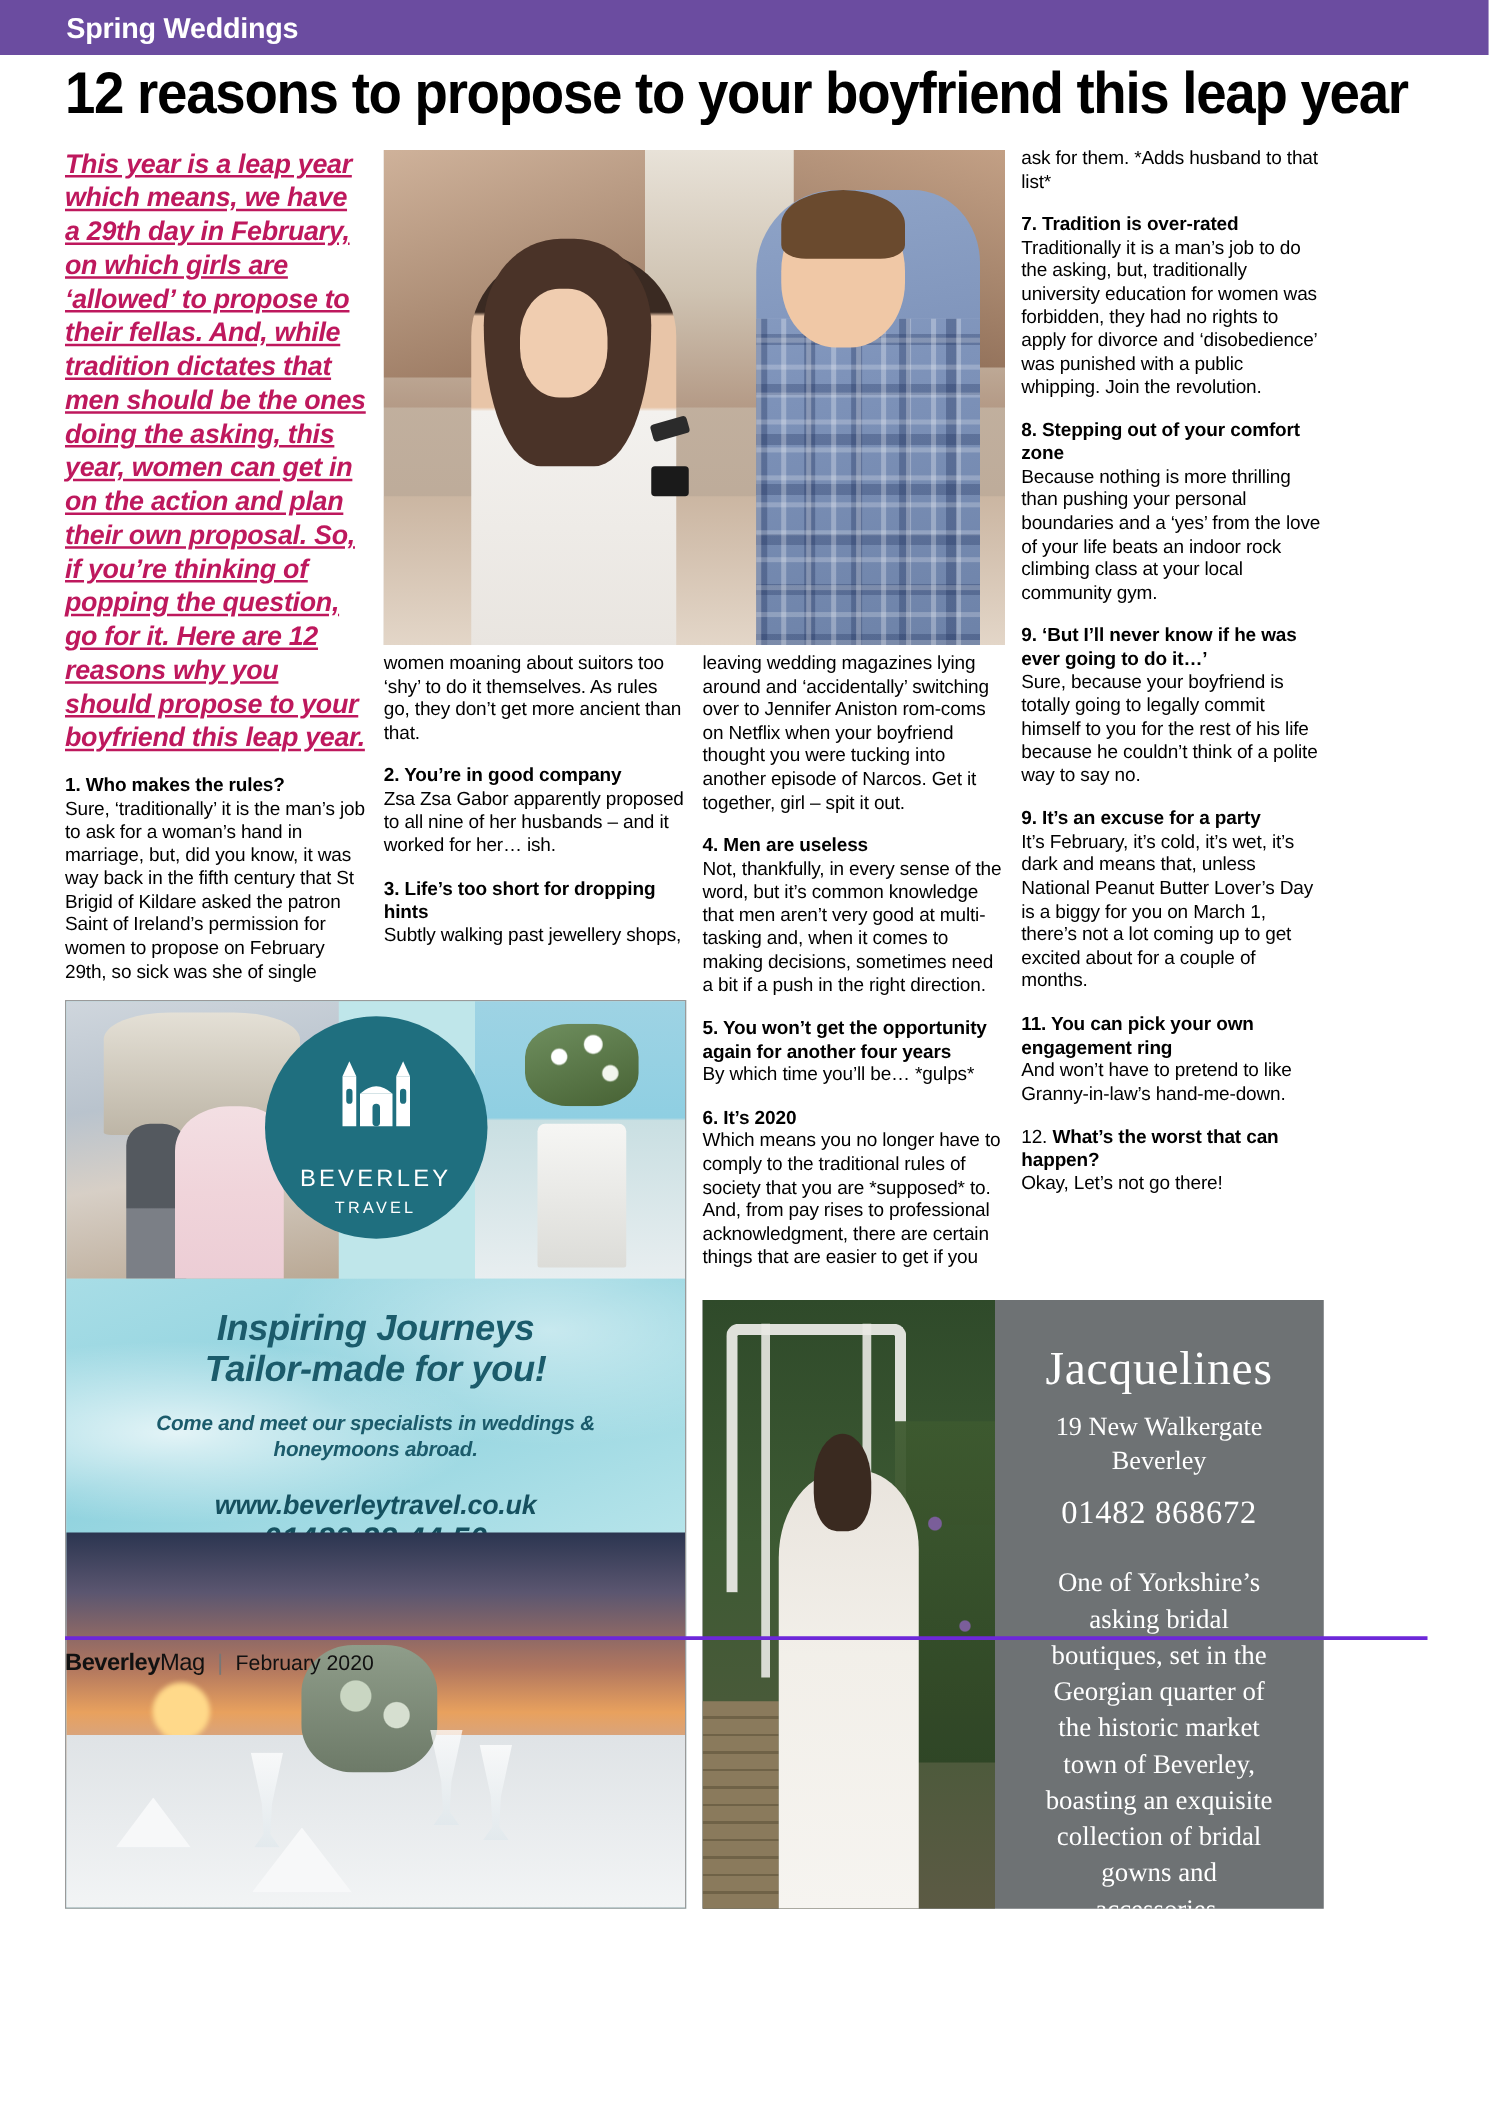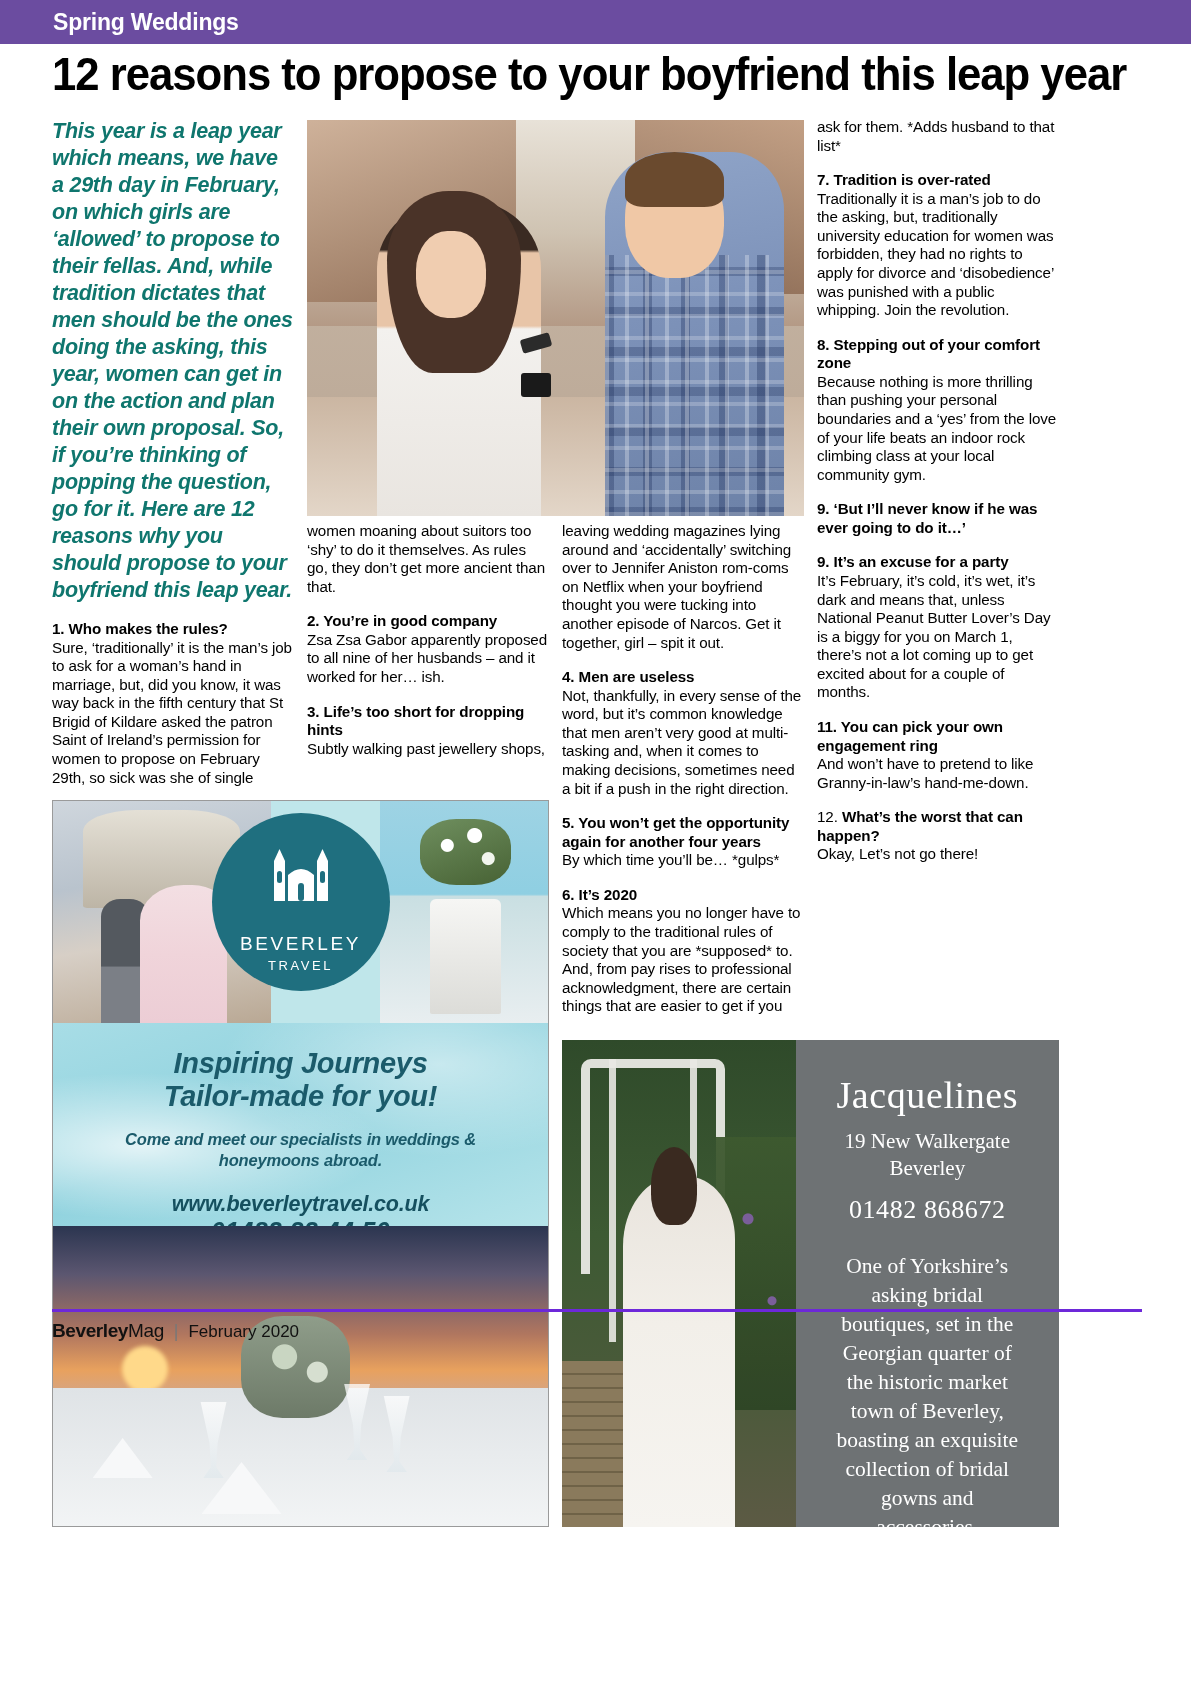--- a/index.html
+++ b/index.html
@@ -42,22 +42,23 @@
   .col1 { left: 52px; top: 118px; width: 242px; }
   .col2 { left: 307px; top: 118px; width: 242px; }
   .col3 { left: 562px; top: 118px; width: 242px; }
   .col4 { left: 817px; top: 118px; width: 242px; }
 
   .standfirst {
     font-size: 21.5px;
     line-height: 27px;
     font-weight: bold;
     font-style: italic;
-    color: #0f766e;
+    color: #be185d;
     letter-spacing: -0.25px;
+    text-decoration: underline;
   }
 
   .body-block { margin-top: 16px; }
   .body-block.first { margin-top: 0; }
   h3.item {
     font-size: 15.2px;
     line-height: 18.5px;
     font-weight: bold;
     color: #000;
     letter-spacing: -0.1px;
@@ -386,20 +387,21 @@
     <div class="body-block">
       <h3 class="item">7. Tradition is over-rated</h3>
       <p class="item-body">Traditionally it is a man’s job to do the asking, but, traditionally university education for women was forbidden, they had no rights to apply for divorce and ‘disobedience’ was punished with a public whipping. Join the revolution.</p>
     </div>
     <div class="body-block">
       <h3 class="item">8. Stepping out of your comfort zone</h3>
       <p class="item-body">Because nothing is more thrilling than pushing your personal boundaries and a ‘yes’ from the love of your life beats an indoor rock climbing class at your local community gym.</p>
     </div>
     <div class="body-block">
       <h3 class="item">9. ‘But I’ll never know if he was ever going to do it…’</h3>
+      <p class="item-body">Sure, because your boyfriend is totally going to legally commit himself to you for the rest of his life because he couldn’t think of a polite way to say no.</p>
     </div>
     <div class="body-block">
       <h3 class="item">9. It’s an excuse for a party</h3>
       <p class="item-body">It’s February, it’s cold, it’s wet, it’s dark and means that, unless National Peanut Butter Lover’s Day is a biggy for you on March 1, there’s not a lot coming up to get excited about for a couple of months.</p>
     </div>
     <div class="body-block">
       <h3 class="item">11. You can pick your own engagement ring</h3>
       <p class="item-body">And won’t have to pretend to like Granny-in-law’s hand-me-down.</p>
     </div>
     <div class="body-block">

